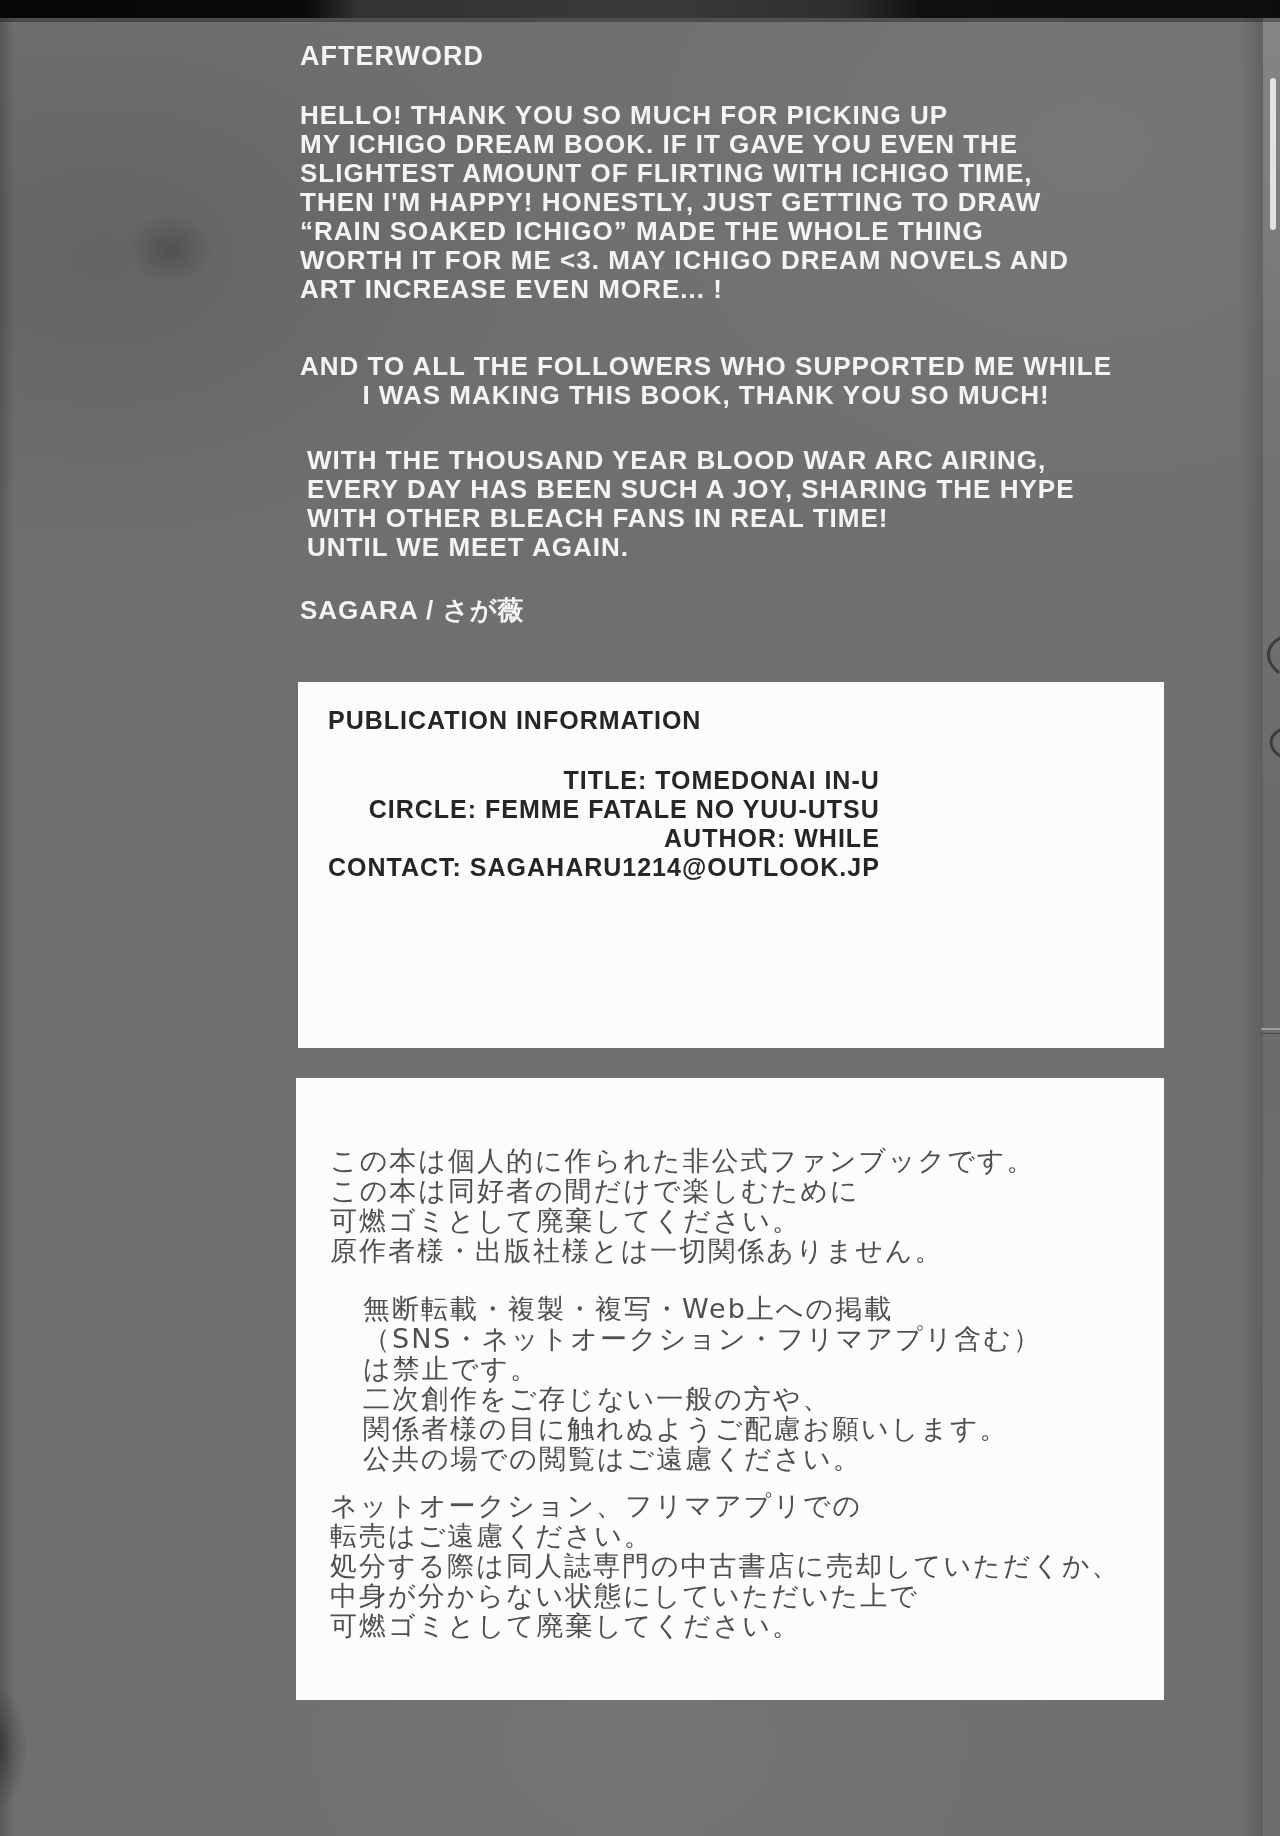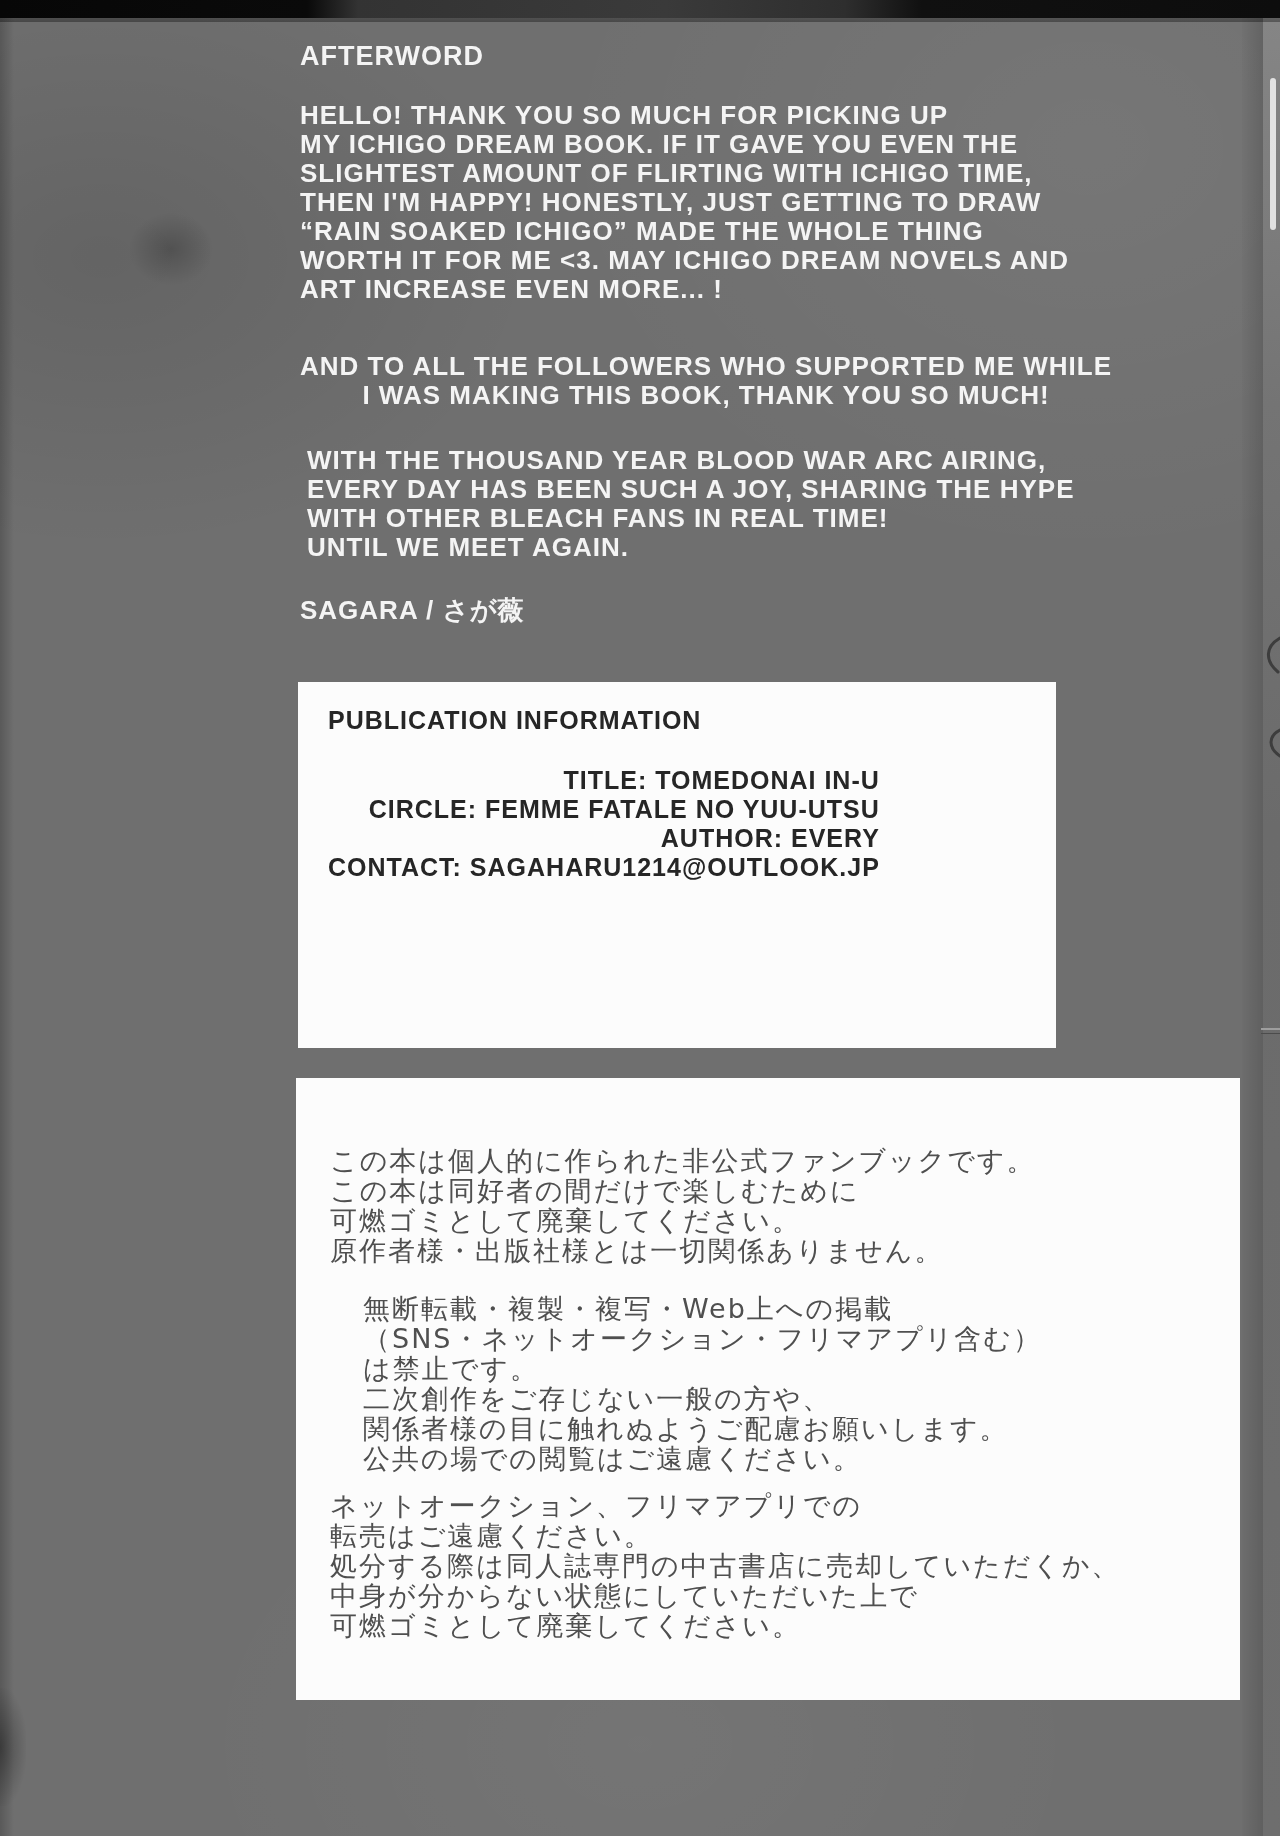--- a/index.html
+++ b/index.html
@@ -91,31 +91,31 @@
 
 <div class="comic" style="left:307px;top:446px;">
     <div class="line">WITH THE THOUSAND YEAR BLOOD WAR ARC AIRING,</div>
     <div class="line">EVERY DAY HAS BEEN SUCH A JOY, SHARING THE HYPE</div>
     <div class="line">WITH OTHER BLEACH FANS IN REAL TIME!</div>
     <div class="line">UNTIL WE MEET AGAIN.</div>
   </div>
 
 <div class="comic" style="left:300px;top:596px;">SAGARA / さが薇</div>
 
-<div class="whitebox" style="left:298px;top:682px;width:758px;height:366px;">
+<div class="whitebox" style="left:298px;top:682px;width:866px;height:366px;">
   <div class="boxcomic" style="left:30px;top:24px;">PUBLICATION INFORMATION</div>
   <div class="boxcomic" style="left:30px;top:84px;text-align:right;">
       <div class="line">TITLE: TOMEDONAI IN-U</div>
       <div class="line">CIRCLE: FEMME FATALE NO YUU-UTSU</div>
-      <div class="line">AUTHOR: EVERY</div>
+      <div class="line">AUTHOR: WHILE</div>
       <div class="line">CONTACT: SAGAHARU1214@OUTLOOK.JP</div>
     </div>
 </div>
 
-<div class="whitebox" style="left:296px;top:1078px;width:944px;height:622px;">
+<div class="whitebox" style="left:296px;top:1078px;width:868px;height:622px;">
   <div class="jp" style="left:34px;top:68px;">
       <div class="line">この本は個人的に作られた非公式ファンブックです。</div>
       <div class="line">この本は同好者の間だけで楽しむために</div>
       <div class="line">可燃ゴミとして廃棄してください。</div>
       <div class="line">原作者様・出版社様とは一切関係ありません。</div>
     </div>
   <div class="jp" style="left:34px;top:216px;margin-left:33px;">
       <div class="line">無断転載・複製・複写・Web上への掲載</div>
       <div class="line">（SNS・ネットオークション・フリマアプリ含む）</div>
       <div class="line">は禁止です。</div>

